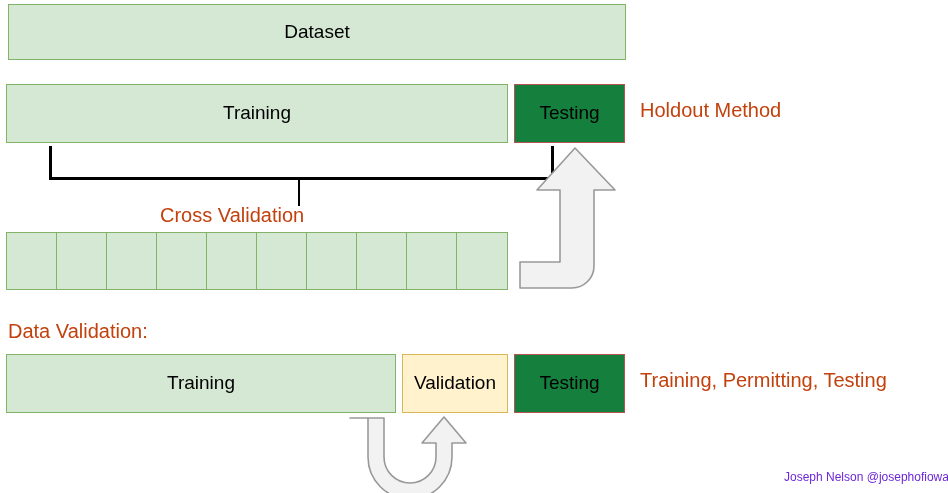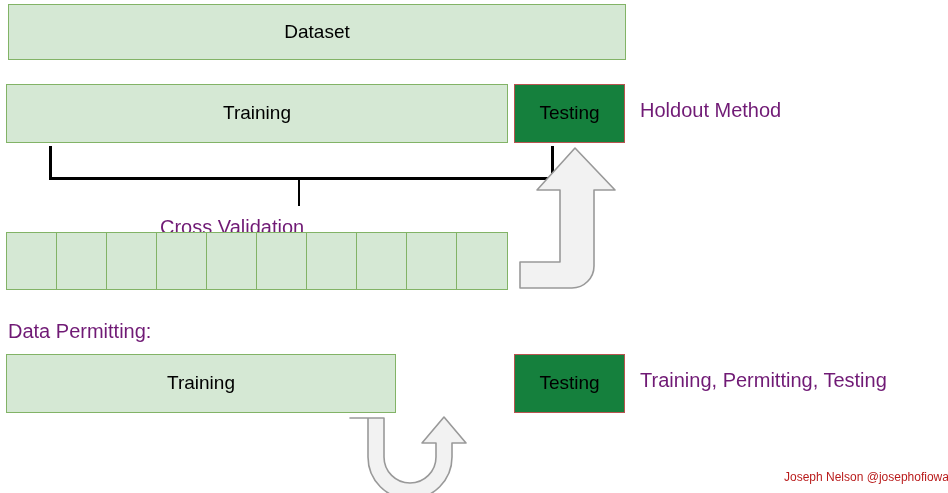--- a/index.html
+++ b/index.html
@@ -42,21 +42,21 @@
   }
   .box-yellow {
     background: #fff2cc;
     border-color: #d6b656;
   }
   .plain-label {
     position: absolute;
     font-size: 20px;
     line-height: 1.15;
     white-space: nowrap;
-    color: #701a75;
+    color: #c2410c;
   }
   .cv-strip {
     position: absolute;
     display: flex;
     box-sizing: border-box;
   }
   .cv-cell {
     flex: 1 1 0;
     box-sizing: border-box;
     background: #d5e8d4;
@@ -78,21 +78,21 @@
     position: absolute;
     background: #000000;
   }
   .arrow-svg {
     position: absolute;
     overflow: visible;
   }
   .credit {
     position: absolute;
     font-size: 12px;
-    color: #b91c1c;
+    color: #6d28d9;
     white-space: nowrap;
   }
 </style>
 </head>
 <body>
 
 <div id="canvas">
 
   <div class="box box-green" style="left:8px; top:4px; width:618px; height:56px;">
     <span>Dataset</span>
@@ -108,21 +108,21 @@
 
   <div class="plain-label" style="left:640px; top:99px;">Holdout Method</div>
 
   <div class="bracket">
     <div class="bracket-v" style="left:2px;  top:146px; width:3px;  height:34px;"></div>
     <div class="bracket-h" style="left:2px;  top:177px; width:505px; height:3px;"></div>
     <div class="bracket-v" style="left:504px; top:146px; width:3px;  height:34px;"></div>
     <div class="bracket-v" style="left:251px; top:180px; width:2px;  height:26px;"></div>
   </div>
 
-  <div class="plain-label" style="left:160px; top:216px;">Cross Validation</div>
+  <div class="plain-label" style="left:160px; top:204px;">Cross Validation</div>
 
   <div class="cv-strip" style="left:6px; top:232px; width:502px; height:58px;" id="cv-strip">
       <div class="cv-cell"></div>
       <div class="cv-cell"></div>
       <div class="cv-cell"></div>
       <div class="cv-cell"></div>
       <div class="cv-cell"></div>
       <div class="cv-cell"></div>
       <div class="cv-cell"></div>
       <div class="cv-cell"></div>
@@ -137,26 +137,29 @@
              L 78 120
              A 22 22 0 0 1 56 142
              L 4 142
              L 4 116
              L 44 116
              L 44 44
              L 21 44
              Z" fill="#f2f2f2" stroke="#999999" stroke-width="1.6" stroke-linejoin="round"></path>
   </svg>
 
-  <div class="plain-label" style="left:8px; top:320px;">Data Permitting:</div>
+  <div class="plain-label" style="left:8px; top:320px;">Data Validation:</div>
 
   <div class="box box-green" style="left:6px; top:354px; width:390px; height:59px;">
     <span>Training</span>
   </div>
 
+  <div class="box box-yellow" style="left:402px; top:354px; width:106px; height:59px;">
+    <span>Validation</span>
+  </div>
 
   <div class="box box-red" style="left:514px; top:354px; width:111px; height:59px;">
     <span>Testing</span>
   </div>
 
   <div class="plain-label" style="left:640px; top:369px;">Training, Permitting, Testing</div>
 
   <svg class="arrow-svg" style="left:336px; top:414px; width:132px; height:79px;" viewBox="0 0 132 79">
     <path d="M 16 3
              L 48 3

